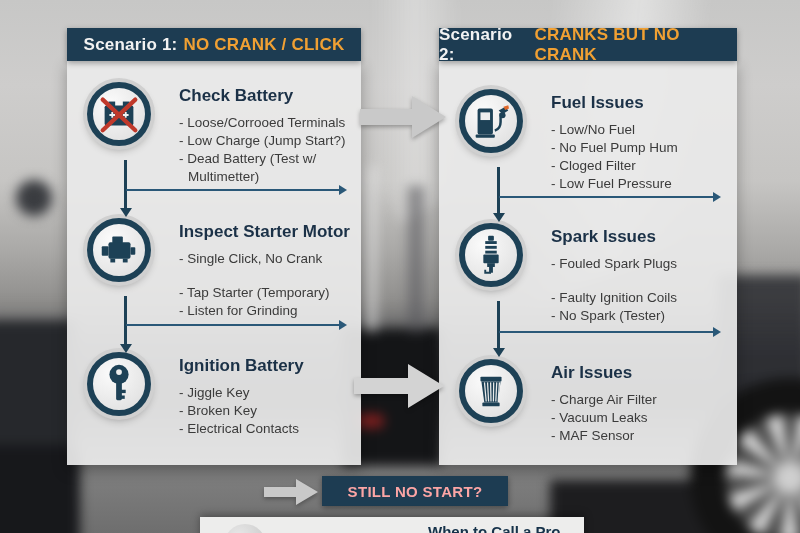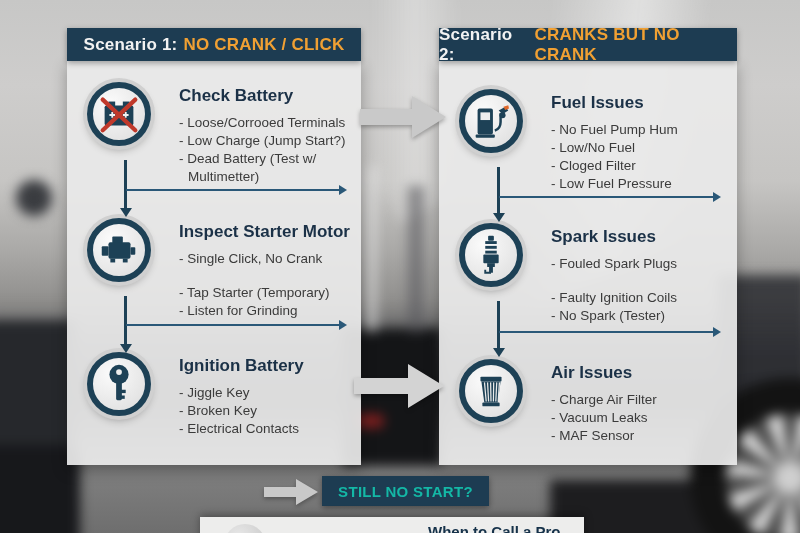--- a/index.html
+++ b/index.html
@@ -62,23 +62,23 @@
   .varrow { position:absolute; width:0; height:0; border-left:6px solid transparent;
             border-right:6px solid transparent; border-top:9px solid #1d4156; z-index:4; }
   .hline { position:absolute; height:2px; background:#2a5878; z-index:4; }
   .harrow { position:absolute; width:0; height:0; border-top:5px solid transparent;
             border-bottom:5px solid transparent; border-left:8px solid #2a5878; z-index:4; }
 
   
   .big-arrow { position:absolute; z-index:3; filter:drop-shadow(0 2px 2px rgba(0,0,0,.3)); }
 
   
-  #banner { position:absolute; left:322px; top:476px; width:167px; height:30px; background:#1d3c52;
+  #banner { position:absolute; left:322px; top:476px; width:186px; height:30px; background:#1d3c52;
             z-index:5; display:flex; align-items:center; justify-content:center;
-            font-size:15px; font-weight:bold; color:#14b8a6; letter-spacing:.3px;
+            font-size:15px; font-weight:bold; color:#fca5a5; letter-spacing:.3px;
             box-shadow:0 2px 6px rgba(0,0,0,.4); }
   #footer-panel { position:absolute; left:200px; top:517px; width:384px; height:60px; background:#ededec;
                   z-index:5; box-shadow:0 -2px 8px rgba(0,0,0,.35); }
   .footer-circle { position:absolute; left:24px; top:7px; width:42px; height:42px; border-radius:50%;
                    background:radial-gradient(circle at 35% 30%, #e8e8e8, #c2c2c2); }
   .footer-title { position:absolute; left:228px; top:6px; font-size:15px; font-weight:bold; color:#16324a; }
 </style>
 </head>
 <body>
 
@@ -183,22 +183,22 @@
           <rect x="13" y="15" width="10" height="8" fill="#ededed"></rect>
           <rect x="8" y="38" width="20" height="3.5" rx="1" fill="#1d4156"></rect>
           <path d="M28 34 q6 -2 6 -9 v-9" stroke="#1d4156" stroke-width="2.6" fill="none"></path>
           <circle cx="36" cy="18" r="3.2" fill="#1d4156"></circle>
           <path d="M32 13 l7 -4 l3 4 l-6 4 z" fill="#1d4156"></path>
           <path d="M37 9 l5 -1.5 l0.8 3.5 l-4 1.5 z" fill="#e0682a"></path>
         </svg>
       </div>
       <div class="step-text">
         <div class="step-title">Fuel Issues</div>
+        <div class="bullet">- Low/No Fuel</div>
         <div class="bullet">- No Fuel Pump Hum</div>
-        <div class="bullet">- Low/No Fuel</div>
         <div class="bullet">- Cloged Filter</div>
         <div class="bullet">- Low Fuel Pressure</div>
       </div>
     </div>
 
     <div class="step" style="top:162px">
       <div class="icon-circle">
         <svg width="46" height="46" viewBox="0 0 48 48">
           <g fill="#1d4156">
             <rect x="21" y="4" width="6" height="5" rx="1"></rect>

